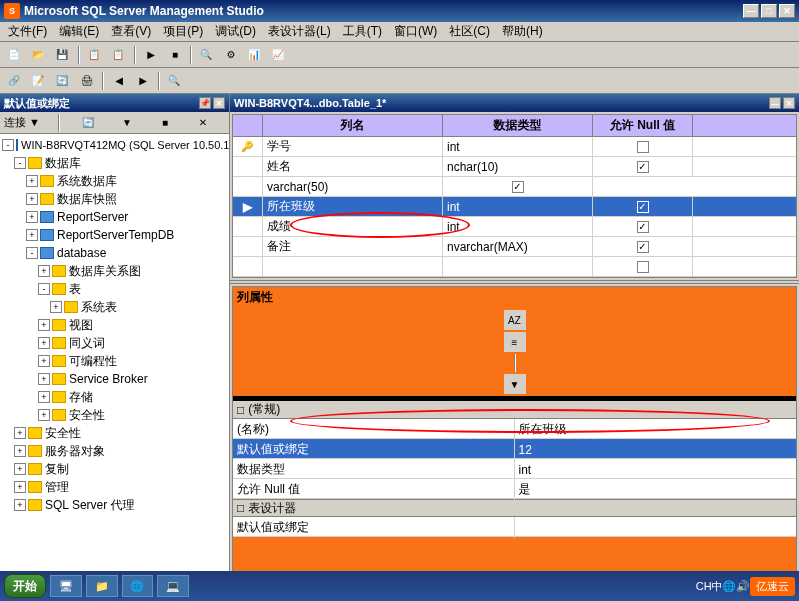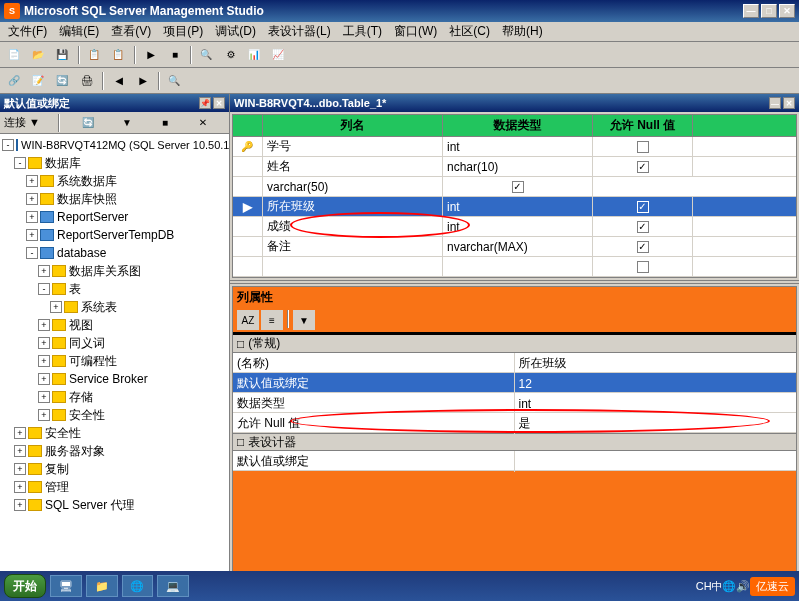--- a/index.html
+++ b/index.html
@@ -219,21 +219,21 @@
     }
     .editor-grid {
       background: white;
       border: 1px solid #808080;
       margin: 2px;
       flex: 0 0 auto;
     }
     .grid-header {
       display: grid;
       grid-template-columns: 30px 180px 150px 100px;
-      background: #22c55e;
+      background: #c4b5fd;
       border-bottom: 1px solid #808080;
     }
     .grid-header-cell {
       padding: 2px 4px;
       border-right: 1px solid #808080;
       font-weight: bold;
       font-size: 12px;
       text-align: center;
     }
     .grid-row {
@@ -283,24 +283,25 @@
       margin: 2px;
       flex: 1;
     }
     .props-title {
       font-weight: bold;
       padding: 2px 4px;
       font-size: 12px;
     }
     .props-toolbar {
       display: flex;
-      align-items: flex-start;
+      align-items: center;
       padding: 2px 4px;
       gap: 2px;
-      border-bottom: 3px solid #000000;
+      border-bottom: 5px solid #000000;
+      flex-direction: column;
     }
     .props-content {
       background: white;
     }
     .props-section-header {
       background: #d4d0c8;
       display: flex;
       align-items: center;
       height: 18px;
       padding: 0 4px;

